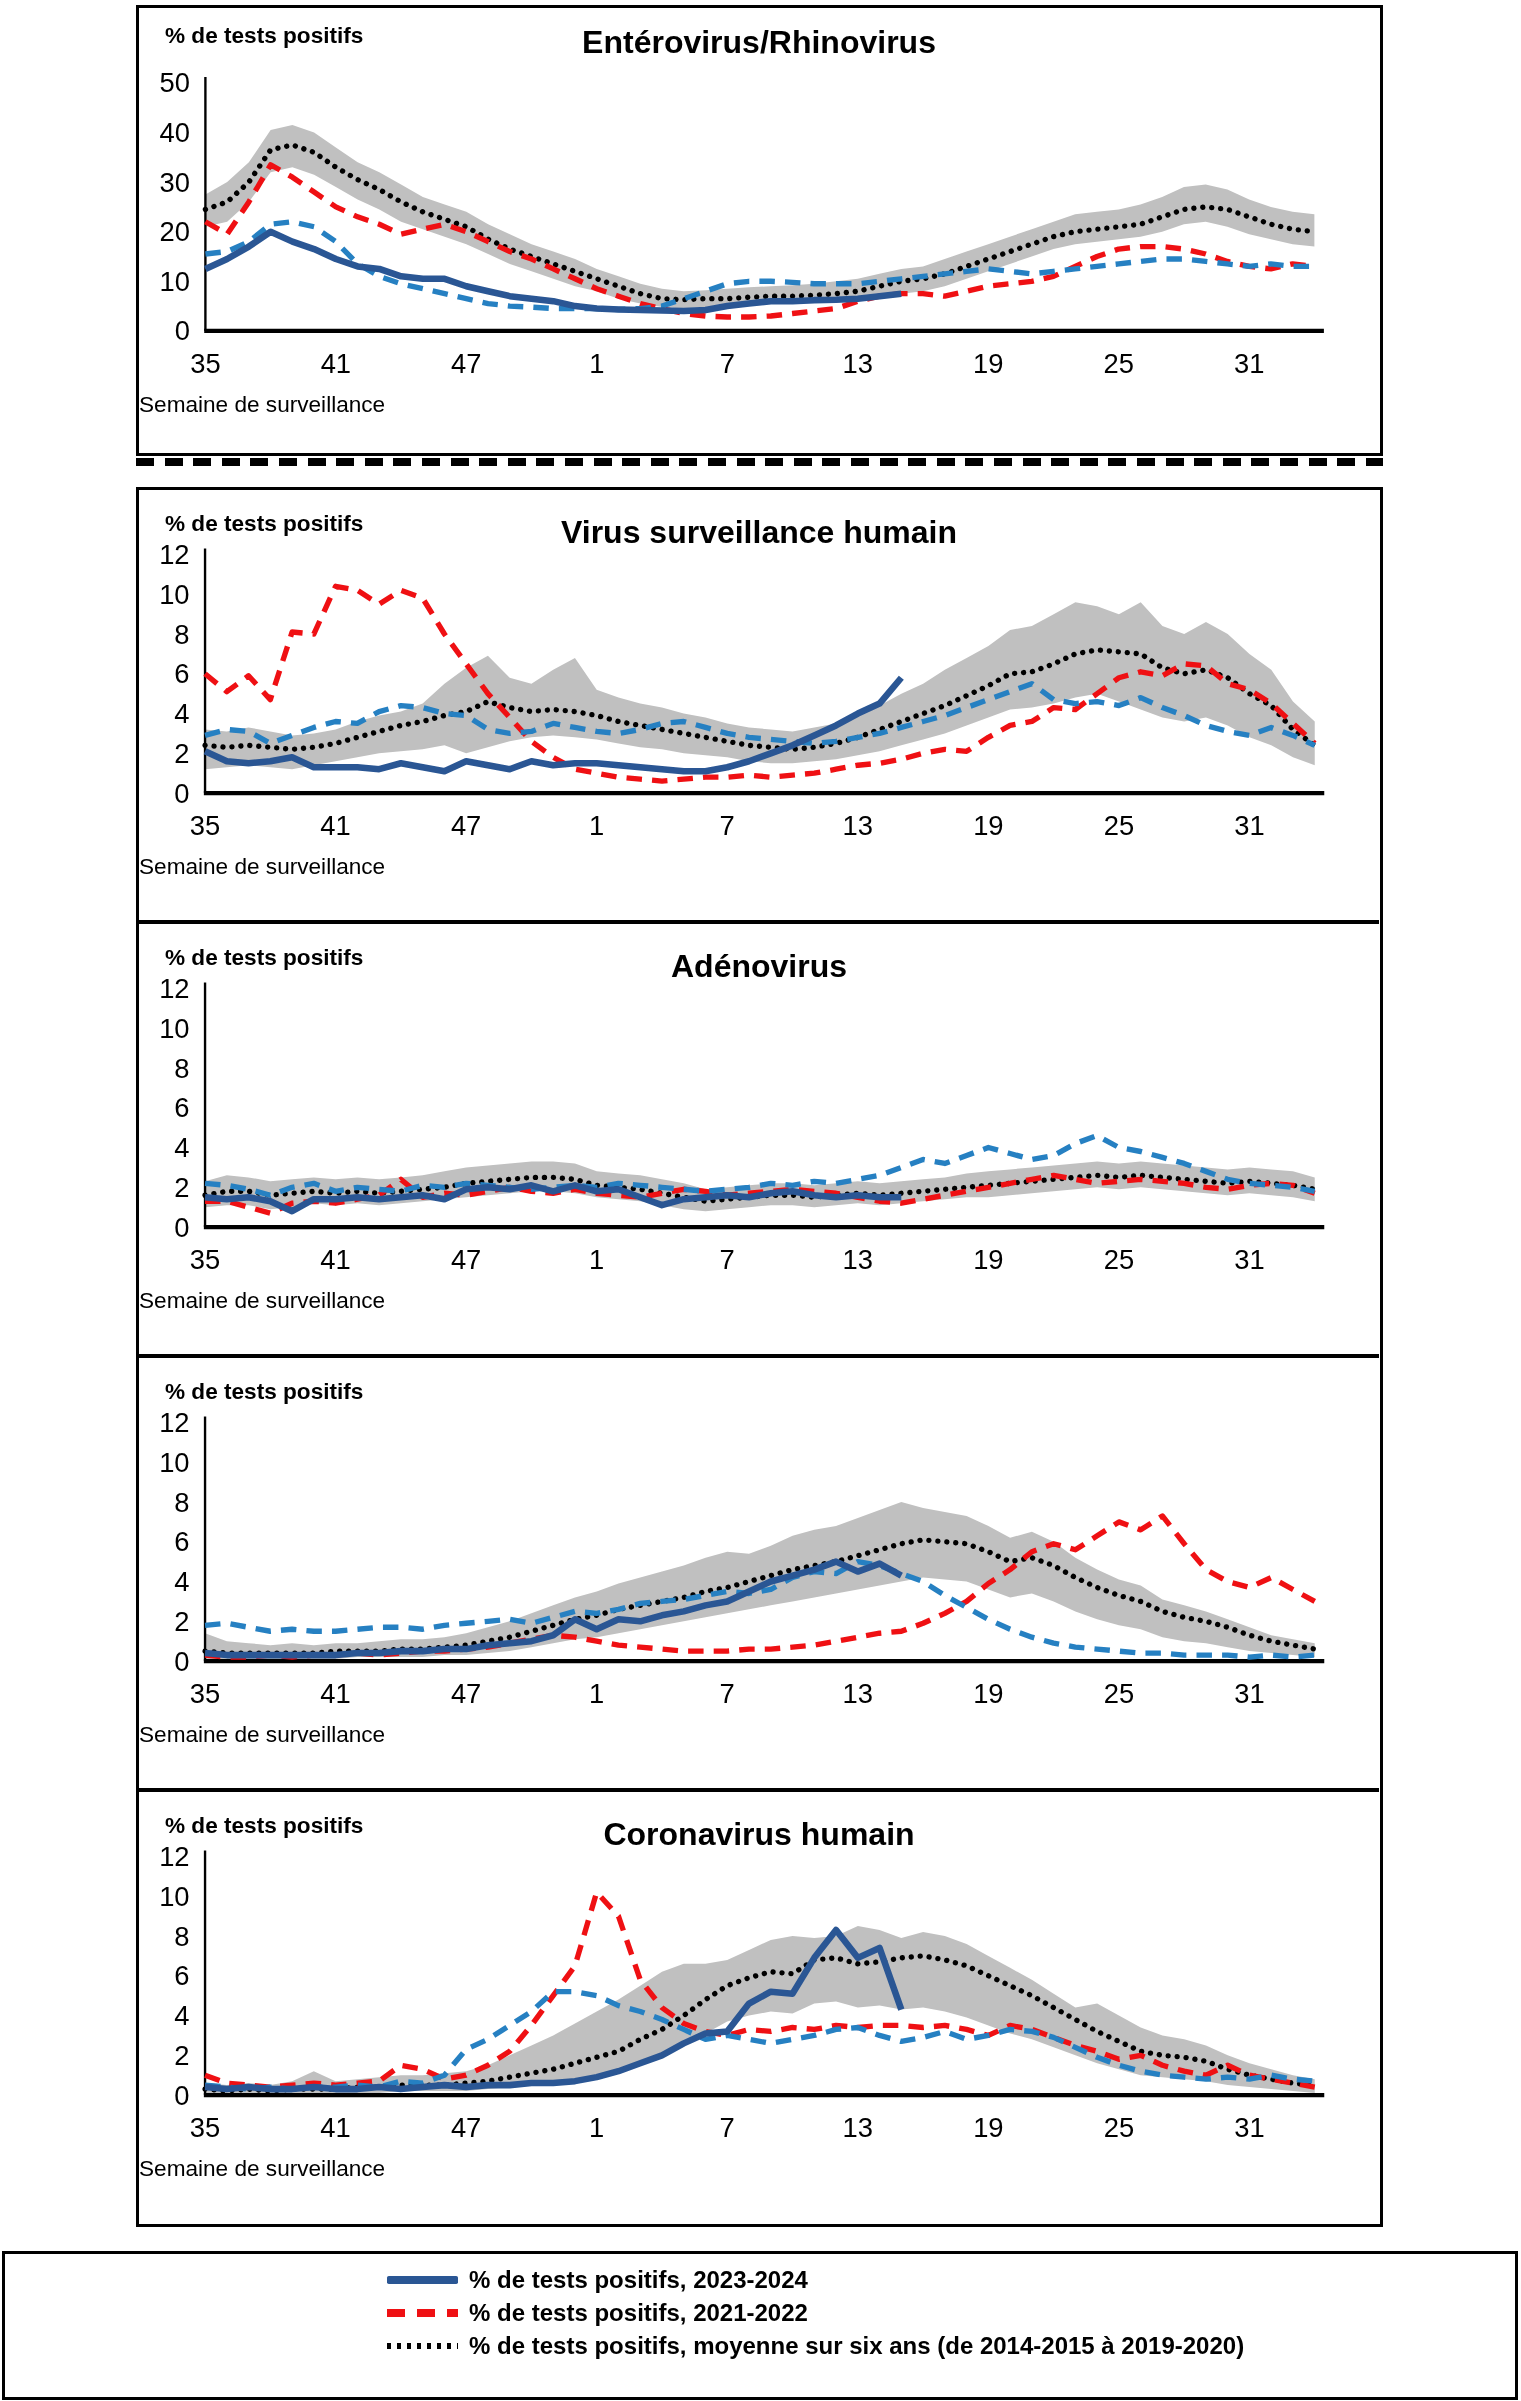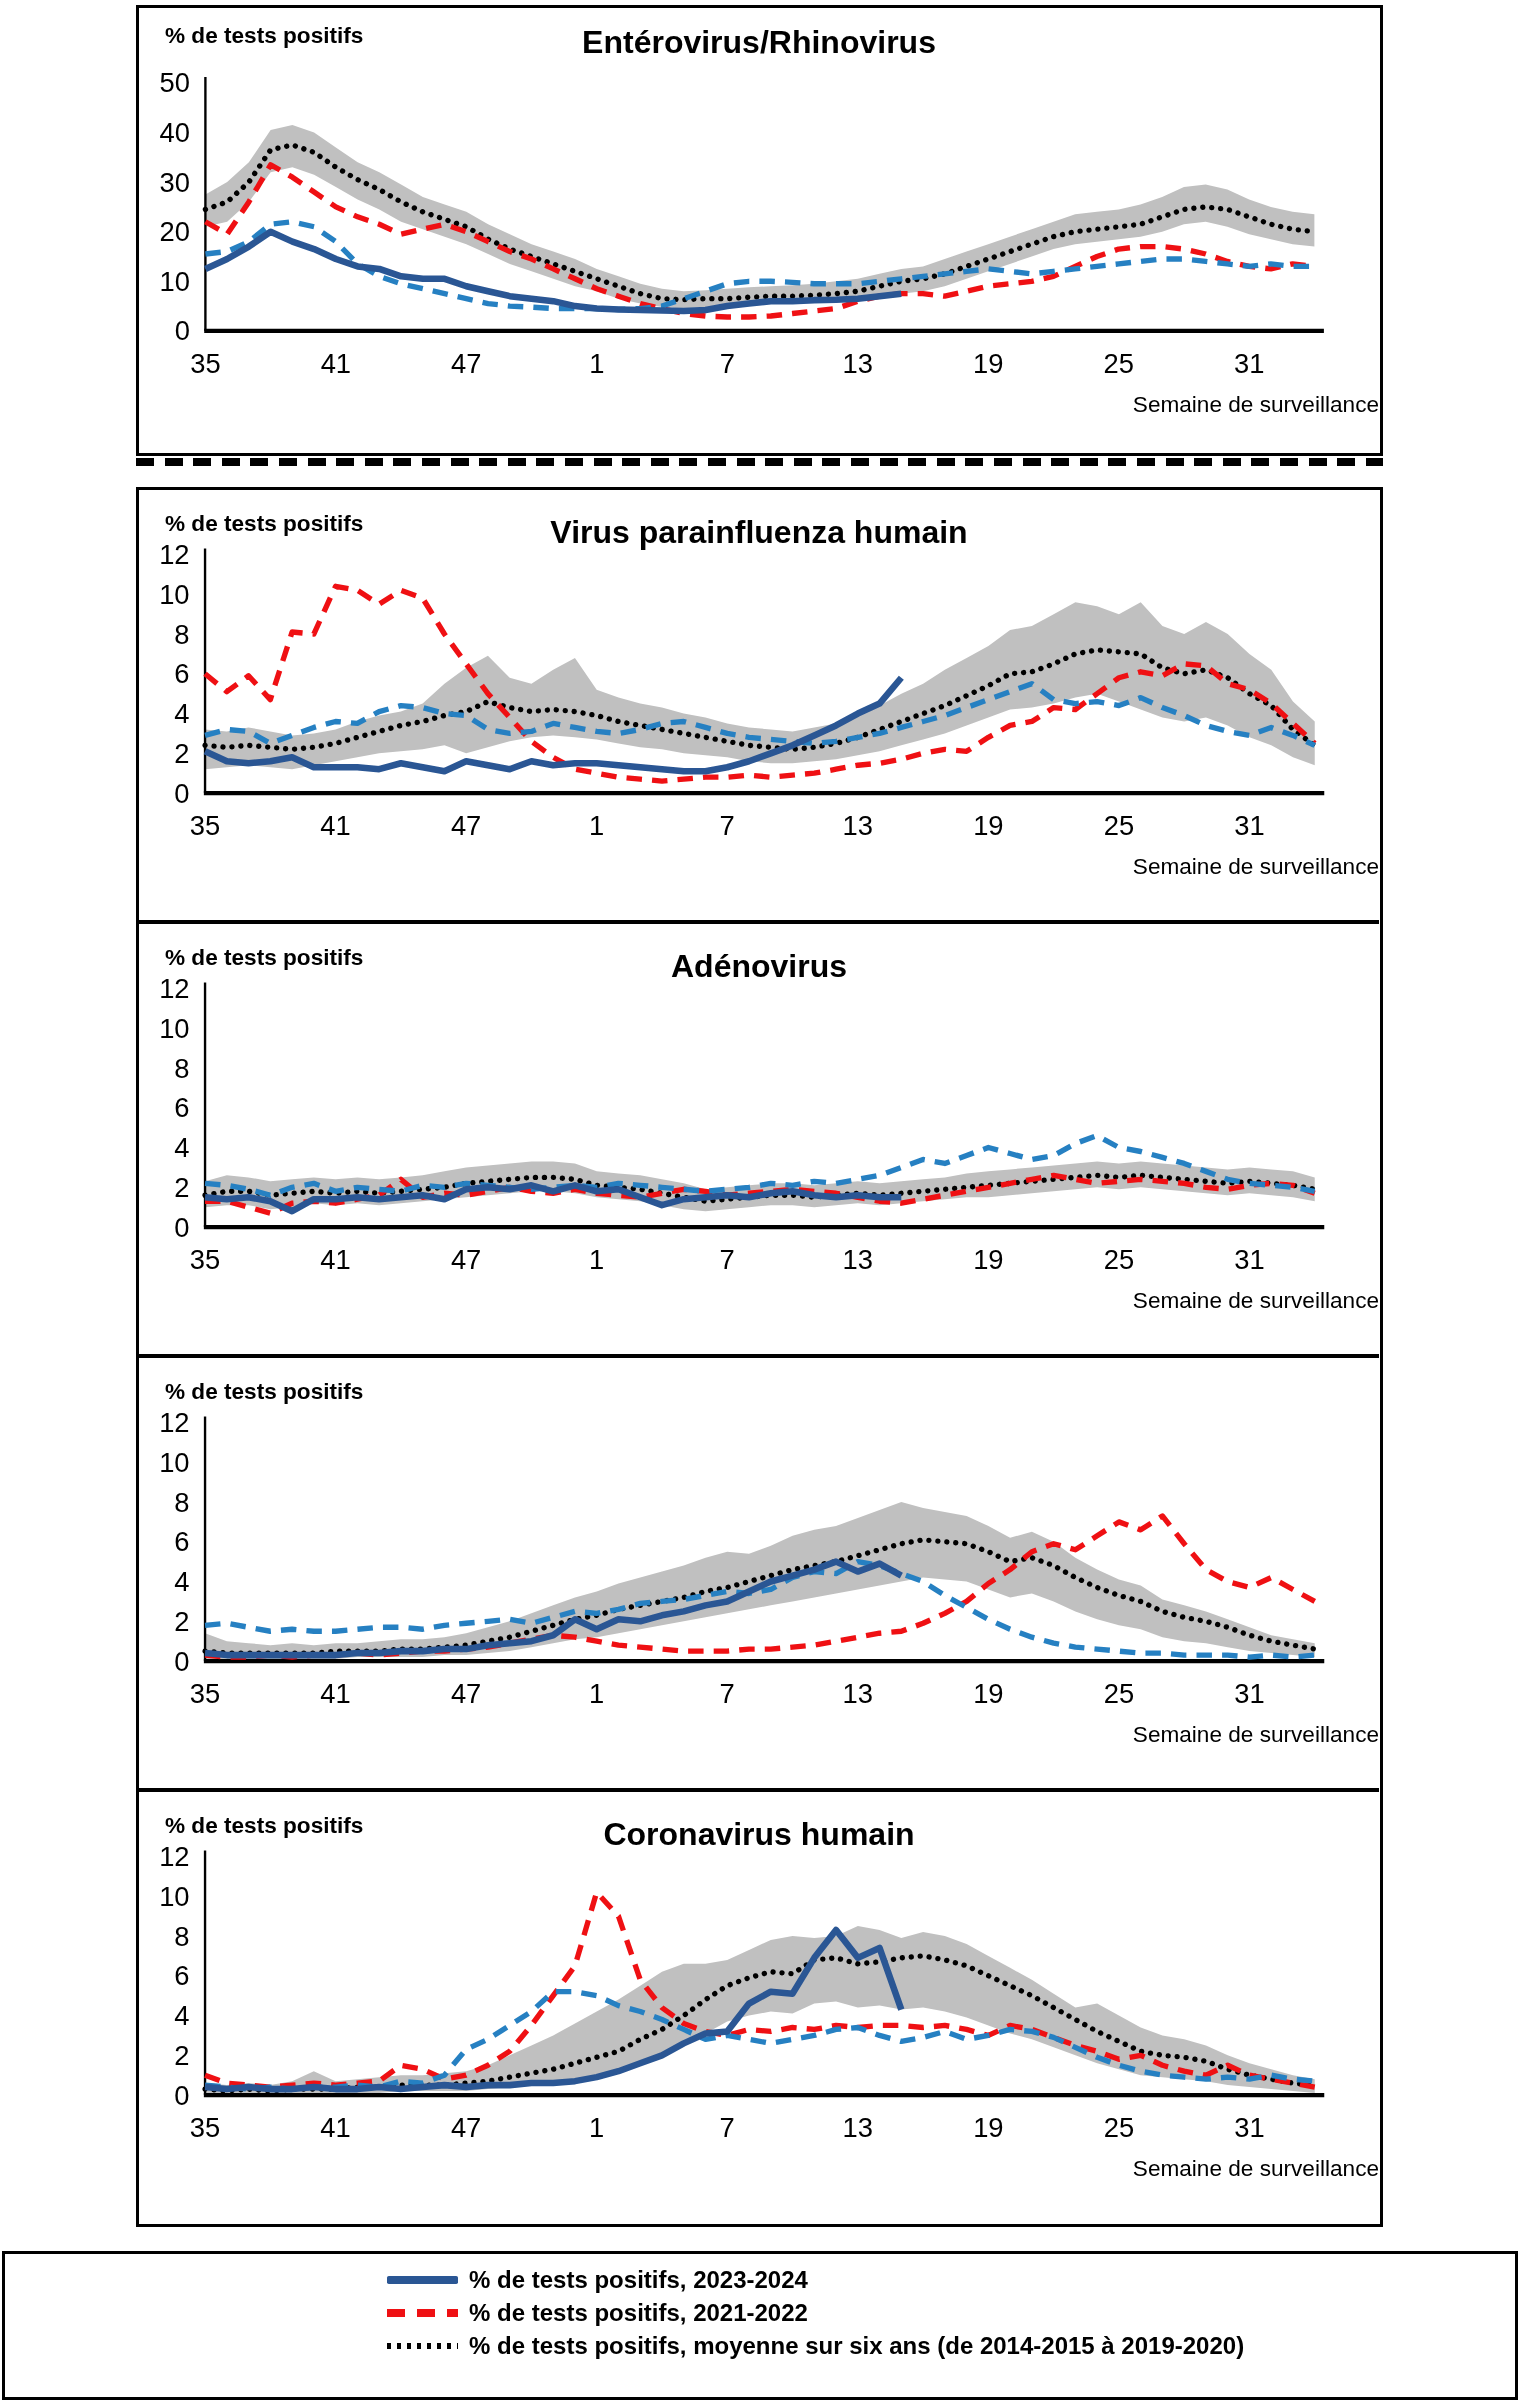--- a/index.html
+++ b/index.html
@@ -9,21 +9,21 @@
     background:repeating-linear-gradient(90deg,#000 0 18px,#fff 18px 28.6px);}
   .box2{position:absolute;left:136px;top:487px;width:1247px;height:1740px;border:3.6px solid #000;box-sizing:border-box;background:#fff;}
   .panel{position:relative;width:1240px;height:430px;box-sizing:content-box;}
   .panel.sep{border-top:4.8px solid #000;}
   .panel .plot{position:absolute;left:0;top:0;width:1240px;}
   .p-first{height:443px;}
   .pct{position:absolute;left:26px;top:21.4px;font-size:22.6px;font-weight:bold;}
   .p-first .pct{top:15.5px;}
   .ctitle{position:absolute;left:0;right:0;top:24px;text-align:center;font-size:32px;margin:0;font-weight:700;}
   .p-first .ctitle{top:16.7px;}
-  .xlabel{position:absolute;left:0;right:0;top:364px;text-align:right;font-size:22.6px;}
+  .xlabel{position:absolute;left:0;right:0;top:364px;text-align:left;font-size:22.6px;}
   .p-first .xlabel{top:384px;}
   svg text.tick{font-family:"Liberation Sans",sans-serif;font-size:46px;fill:#000;}
   .legendbox{position:absolute;left:2.4px;top:2251px;width:1516px;height:149px;border:3.6px solid #000;box-sizing:border-box;
     padding:9.5px 0 0 382px;display:flex;flex-direction:column;}
   .lrow{display:flex;align-items:center;height:33px;}
   .sw{width:71px;flex:none;margin-right:10.7px;}
   .sw-solid{height:8.3px;background:#2A5694;border-radius:1.8px;}
   .sw-dash-blue{height:7.7px;background:repeating-linear-gradient(90deg,#2680C2 0 18px,transparent 18px 30px);}
   .sw-dash-red{height:7.7px;background:repeating-linear-gradient(90deg,#EF1013 0 18px,transparent 18px 30px);}
   .sw-dot{height:5.4px;background:repeating-linear-gradient(90deg,#000 0 4.2px,transparent 4.2px 10px);}
@@ -62,21 +62,21 @@
       </svg>
     <div class="xlabel">Semaine de surveillance</div>
   </div>
 </div>
 
 <div class="divider"></div>
 
 <div class="box2">
   <div class="panel">
     <div class="pct">% de tests positifs</div>
-    <h2 class="ctitle">Virus parainfluenza humain</h2>
+    <h2 class="ctitle">Virus surveillance humain</h2>
     <svg class="plot" id="plot1" viewBox="0 0 2084 722" width="1240" height="430">
         <polygon points="111.0,402.1 147.6,405.4 184.1,398.7 220.7,405.4 257.3,412.1 293.8,408.8 330.4,402.1 367.0,388.7 403.5,378.7 440.1,372.0 476.7,358.6 513.3,325.2 549.8,298.5 586.4,278.4 623.0,315.2 659.5,325.2 696.1,301.8 732.7,281.8 769.2,335.2 805.8,348.6 842.4,358.6 878.9,365.3 915.5,375.3 952.1,382.0 988.6,392.0 1025.2,398.7 1061.8,402.1 1098.4,405.4 1134.9,398.7 1171.5,392.0 1208.1,378.7 1244.6,362.0 1281.2,341.9 1317.8,325.2 1354.3,301.8 1390.9,281.8 1427.5,261.7 1464.0,235.0 1500.6,228.3 1537.2,208.3 1573.7,188.2 1610.3,194.9 1646.9,208.3 1683.5,188.2 1720.0,228.3 1756.6,241.7 1793.2,221.6 1829.7,241.7 1866.3,275.1 1902.9,301.8 1939.4,355.3 1976.0,388.7 1976.0,462.2 1939.4,448.9 1902.9,428.8 1866.3,415.4 1829.7,395.4 1793.2,382.0 1756.6,388.7 1720.0,382.0 1683.5,368.6 1646.9,355.3 1610.3,341.9 1573.7,348.6 1537.2,358.6 1500.6,365.3 1464.0,368.6 1427.5,382.0 1390.9,395.4 1354.3,408.8 1317.8,418.8 1281.2,428.8 1244.6,438.8 1208.1,445.5 1171.5,452.2 1134.9,455.5 1098.4,458.9 1061.8,458.9 1025.2,455.5 988.6,448.9 952.1,445.5 915.5,442.2 878.9,435.5 842.4,432.1 805.8,425.5 769.2,418.8 732.7,415.4 696.1,412.1 659.5,415.4 623.0,422.1 586.4,432.1 549.8,442.2 513.3,428.8 476.7,435.5 440.1,438.8 403.5,442.2 367.0,448.9 330.4,455.5 293.8,462.2 257.3,468.9 220.7,465.6 184.1,462.2 147.6,465.6 111.0,468.9" fill="#C0C0C0"></polygon>
         <line x1="111" y1="98" x2="111" y2="509" stroke="#000000" stroke-width="4"></line>
         <line x1="109" y1="509" x2="1992" y2="509" stroke="#000000" stroke-width="7"></line>
         <text x="85" y="525" text-anchor="end" class="tick">0</text>
         <text x="85" y="458.1666666666667" text-anchor="end" class="tick">2</text>
         <text x="85" y="391.33333333333337" text-anchor="end" class="tick">4</text>
         <text x="85" y="324.5" text-anchor="end" class="tick">6</text>
         <text x="85" y="257.6666666666667" text-anchor="end" class="tick">8</text>
         <text x="85" y="190.83333333333331" text-anchor="end" class="tick">10</text>

